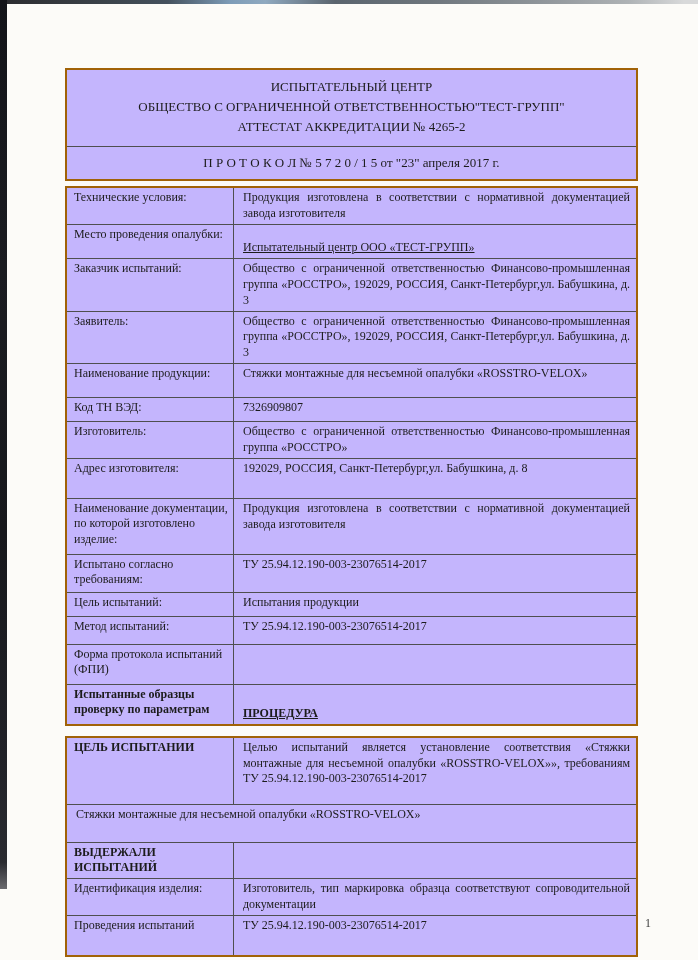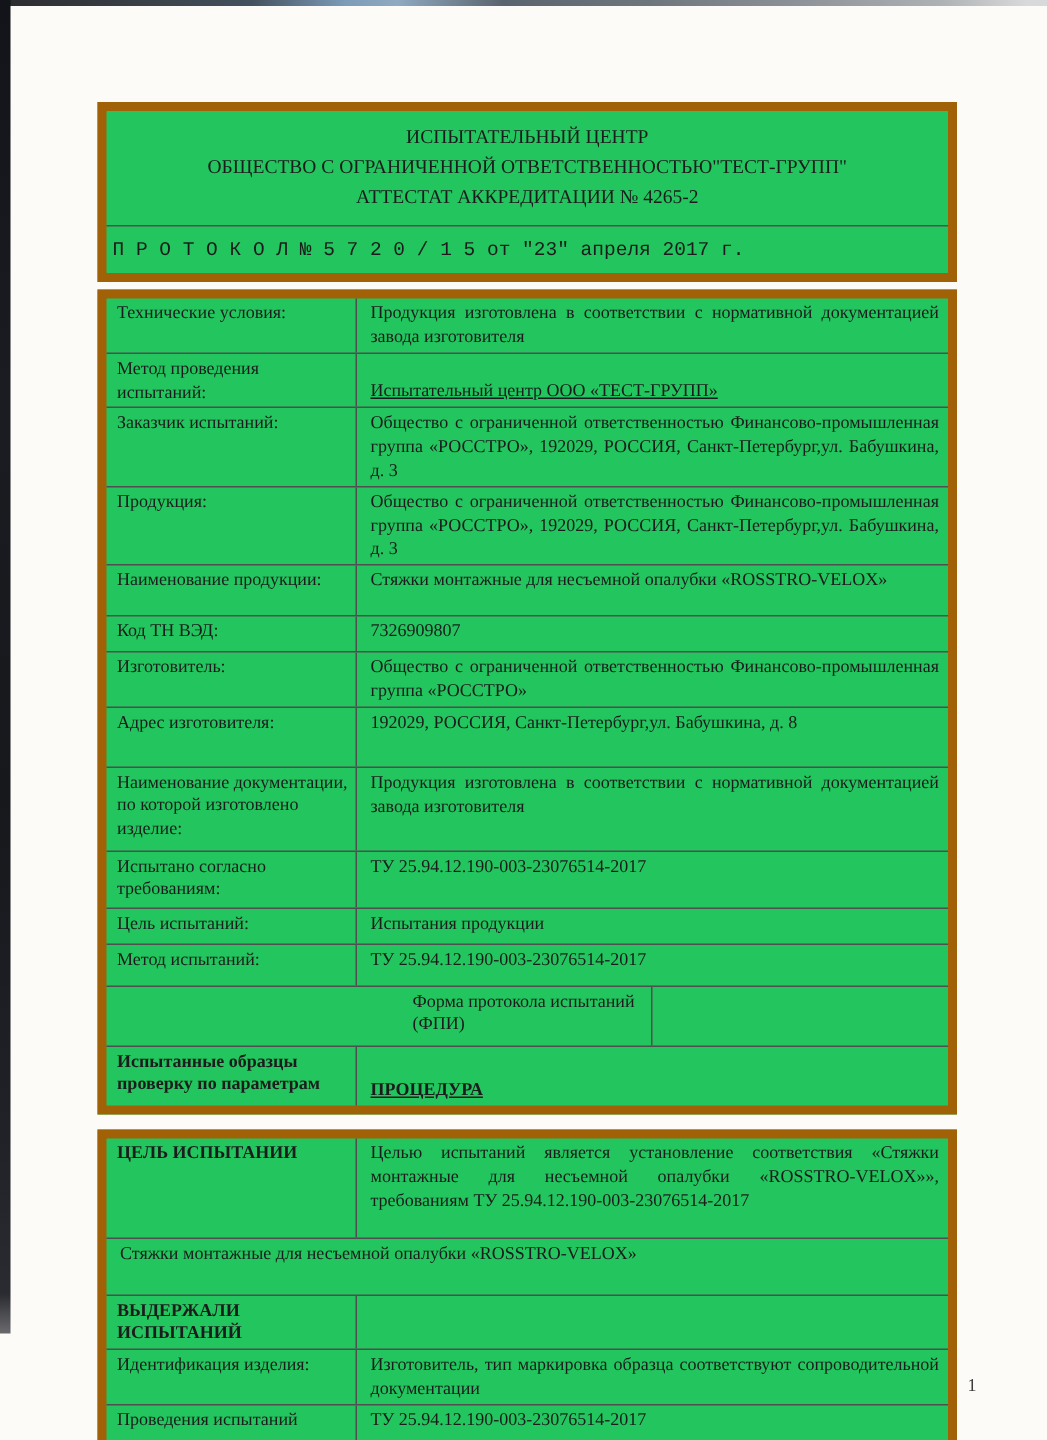--- a/index.html
+++ b/index.html
@@ -3,26 +3,26 @@
 <meta charset="utf-8">
 <style>
   html,body{margin:0;padding:0;}
   body{width:698px;height:960px;position:relative;background:#fcfbf8;
        font-family:"Liberation Serif","DejaVu Serif",serif;color:#1c1c1c;overflow:hidden;}
   .scan-top{position:absolute;top:0;left:0;width:698px;height:4px;
     background:linear-gradient(90deg,#2b2b2f 0%,#3a4148 14%,#44515e 24%,#7d9cb8 33%,#8fa9c0 38%,#5a646e 48%,#6e767d 62%,#90969b 78%,#aeb2b5 90%,#d8d9da 98%);}
   .scan-left{position:absolute;top:0;left:0;width:7px;height:889px;
     background:linear-gradient(180deg,#131419 0%,#1b1c21 30%,#17181c 60%,#212228 85%,#2a2b30 97%,#6a6a6e 100%);}
   .doc{position:absolute;left:65px;top:68px;width:573px;}
-  .box{border:6px solid #a16207;box-sizing:border-box;background:#22c55e;}
+  .box{border:2px solid #a16207;box-sizing:border-box;background:#c4b5fd;}
   .hdr{padding:7px 6px 9px 6px;text-align:center;font-size:13px;line-height:1.55;}
   .hdr div{white-space:normal;}
-  .proto{border-top:1px solid #4f4f4f;text-align:left;padding:8px 4px;font-size:13px;font-family:Liberation Mono, monospace;}
+  .proto{border-top:1px solid #4f4f4f;text-align:center;padding:8px 4px;font-size:13px;}
   .tbl{margin-top:5px;}
-  .row{display:flex;box-sizing:border-box;justify-content:center;}
+  .row{display:flex;box-sizing:border-box;}
   .row + .row{border-top:1px solid #4f4f4f;}
   .lc{width:167px;flex:0 0 167px;border-right:1px solid #4f4f4f;padding:2px 4px 2px 7px;
       box-sizing:border-box;font-size:12px;line-height:1.3;}
   .vc{flex:1;padding:2px 6px 2px 9px;box-sizing:border-box;font-size:12px;line-height:1.32;}
   .just{text-align:justify;}
   .bold{font-weight:bold;}
   .bottom{display:flex;align-items:flex-end;text-decoration:underline;}
   .pgnum{position:absolute;left:645px;top:916px;font-size:12px;color:#3d3d3d;}
 </style>
 </head>
@@ -41,29 +41,29 @@
     </div>
     <div class="proto">П Р О Т О К О Л   №   5 7 2 0 / 1 5 от "23" апреля 2017 г.</div>
   </div>
 
   <div class="box tbl">
     <div class="row" style="min-height:34px">
       <div class="lc">Технические условия:</div>
       <div class="vc just">Продукция изготовлена в соответствии с нормативной документацией завода изготовителя</div>
     </div>
     <div class="row" style="min-height:34px">
-      <div class="lc">Метод проведения испытаний:</div>
+      <div class="lc">Место проведения опалубки:</div>
       <div class="vc bottom">Испытательный центр ООО «ТЕСТ-ГРУПП»</div>
     </div>
     <div class="row" style="min-height:50px">
       <div class="lc">Заказчик испытаний:</div>
       <div class="vc just">Общество с ограниченной ответственностью Финансово-промышленная группа «РОССТРО», 192029, РОССИЯ, Санкт-Петербург,ул. Бабушкина, д. 3</div>
     </div>
     <div class="row" style="min-height:50px">
-      <div class="lc">Продукция:</div>
+      <div class="lc">Заявитель:</div>
       <div class="vc just">Общество с ограниченной ответственностью Финансово-промышленная группа «РОССТРО», 192029, РОССИЯ, Санкт-Петербург,ул. Бабушкина, д. 3</div>
     </div>
     <div class="row" style="min-height:34px">
       <div class="lc">Наименование продукции:</div>
       <div class="vc">Стяжки монтажные для несъемной опалубки «ROSSTRO-VELOX»</div>
     </div>
     <div class="row" style="min-height:24px">
       <div class="lc">Код ТН ВЭД:</div>
       <div class="vc">7326909807</div>
     </div>

